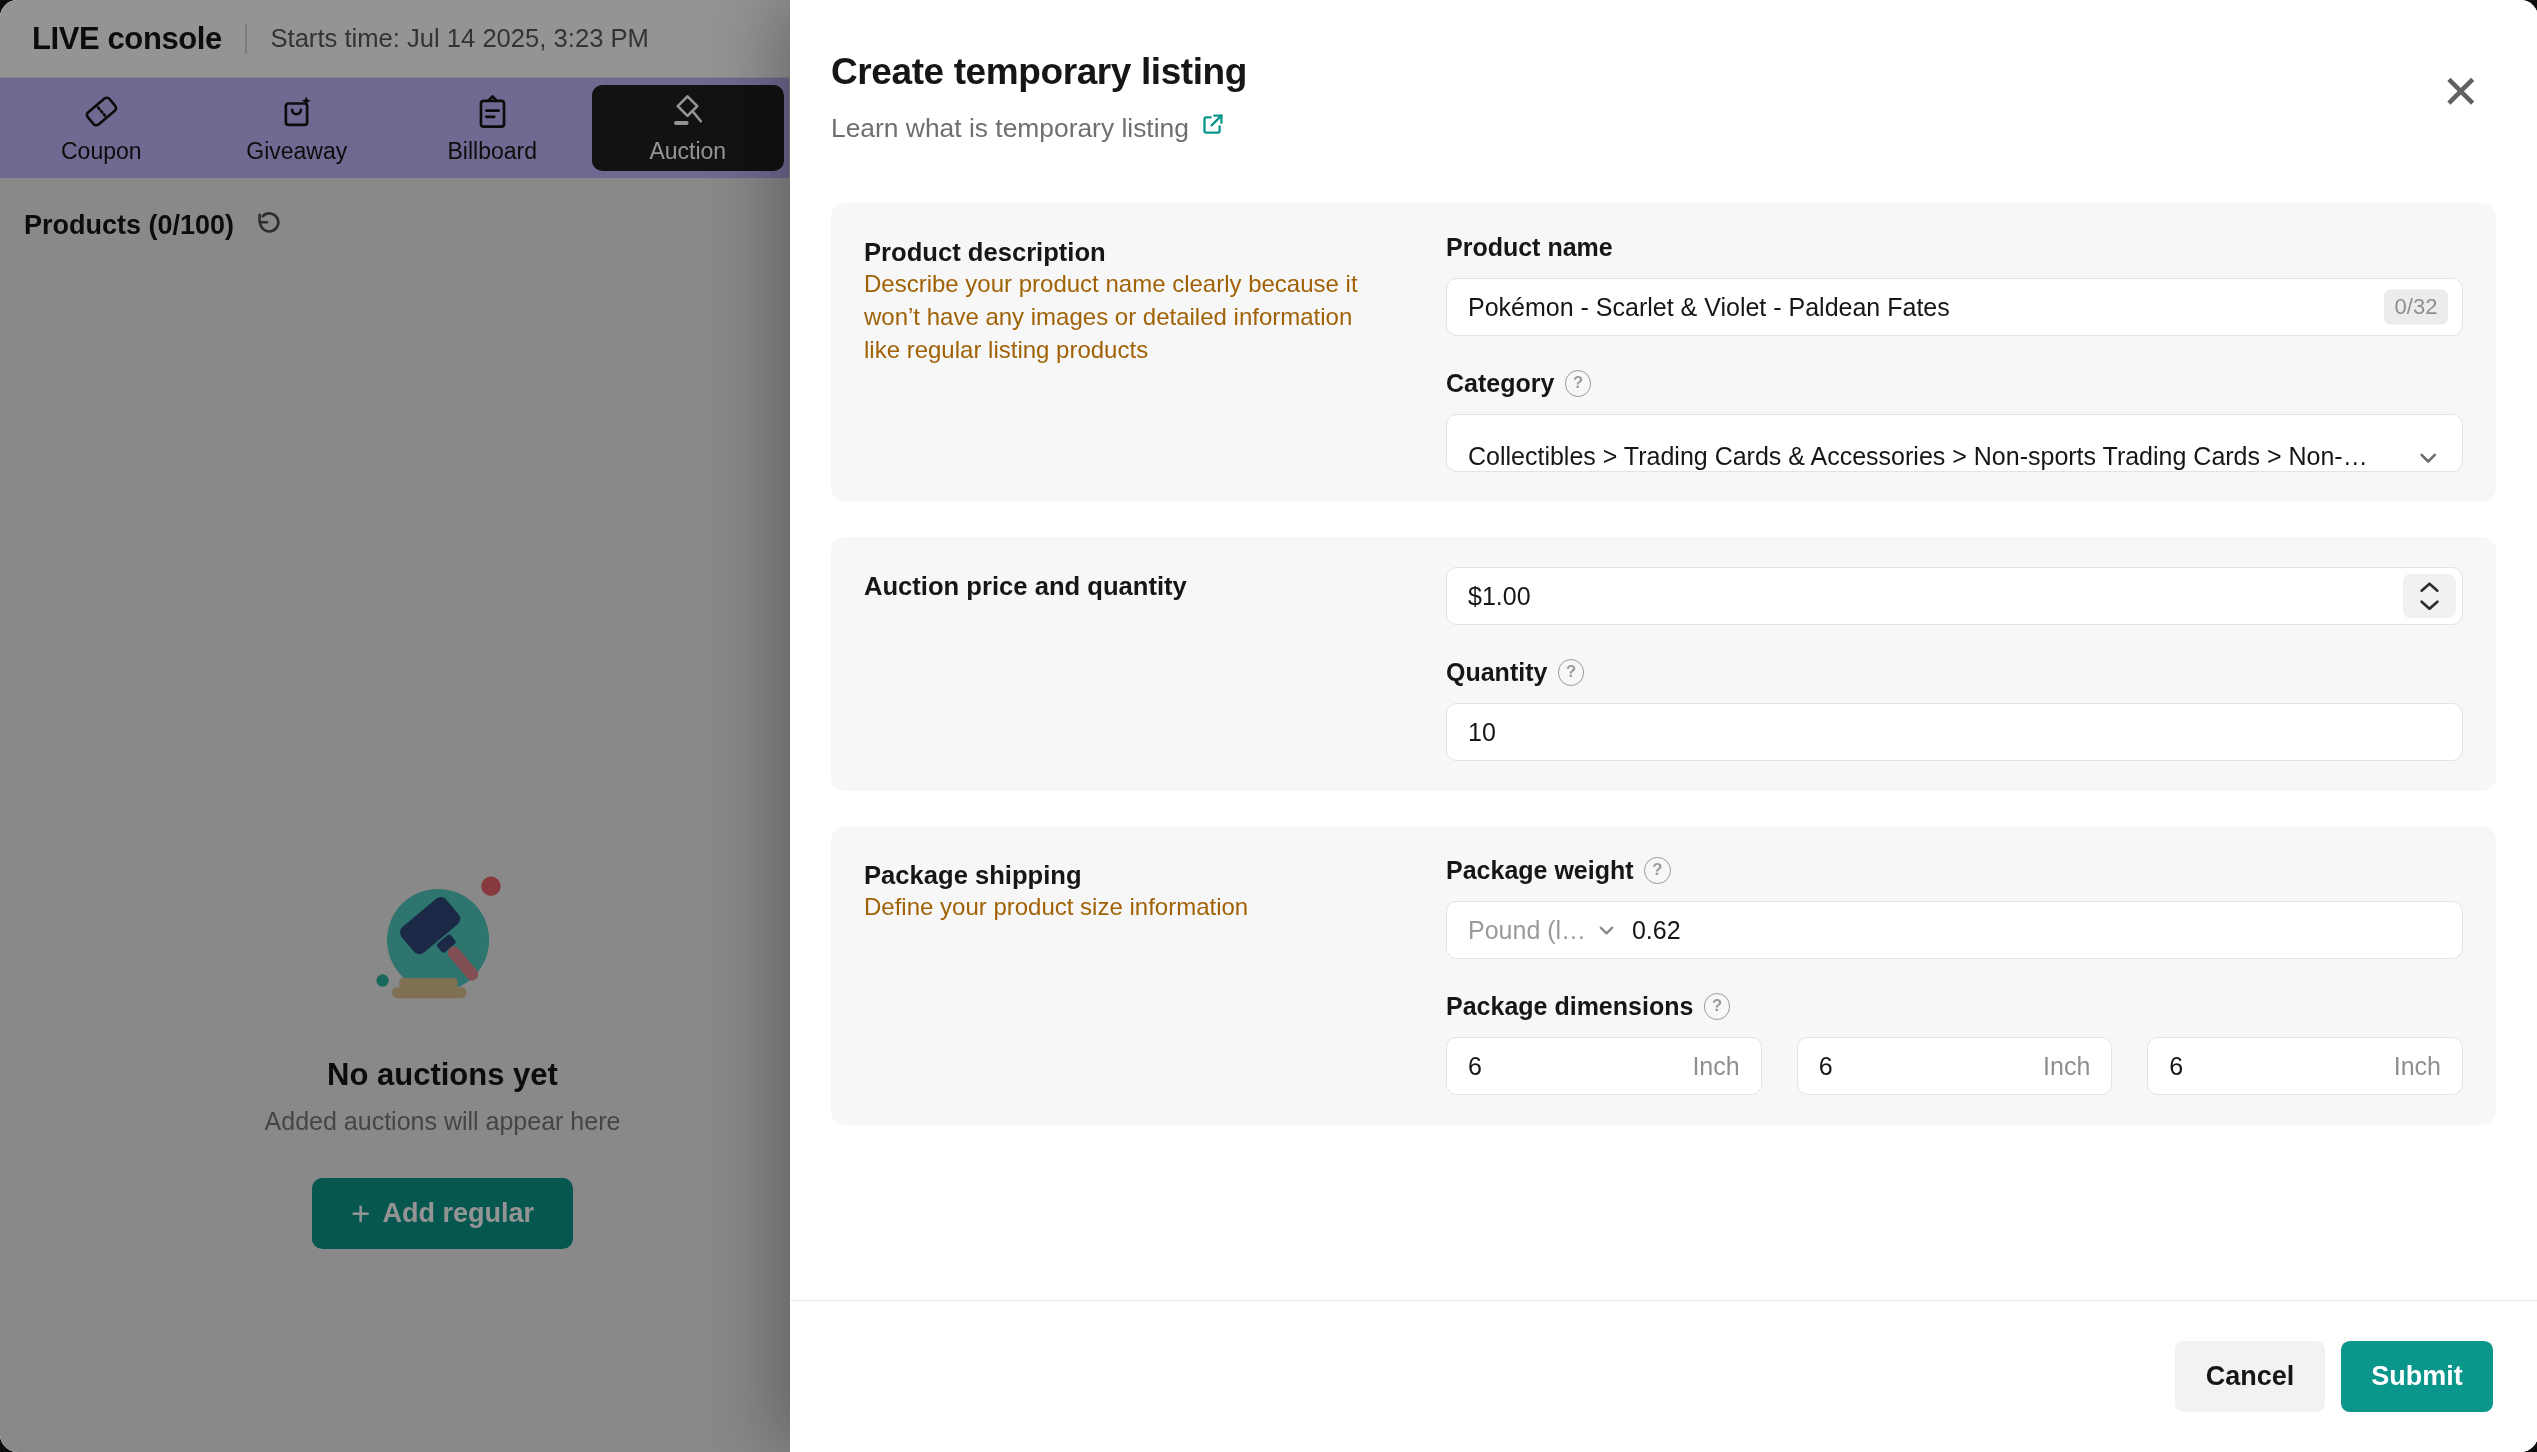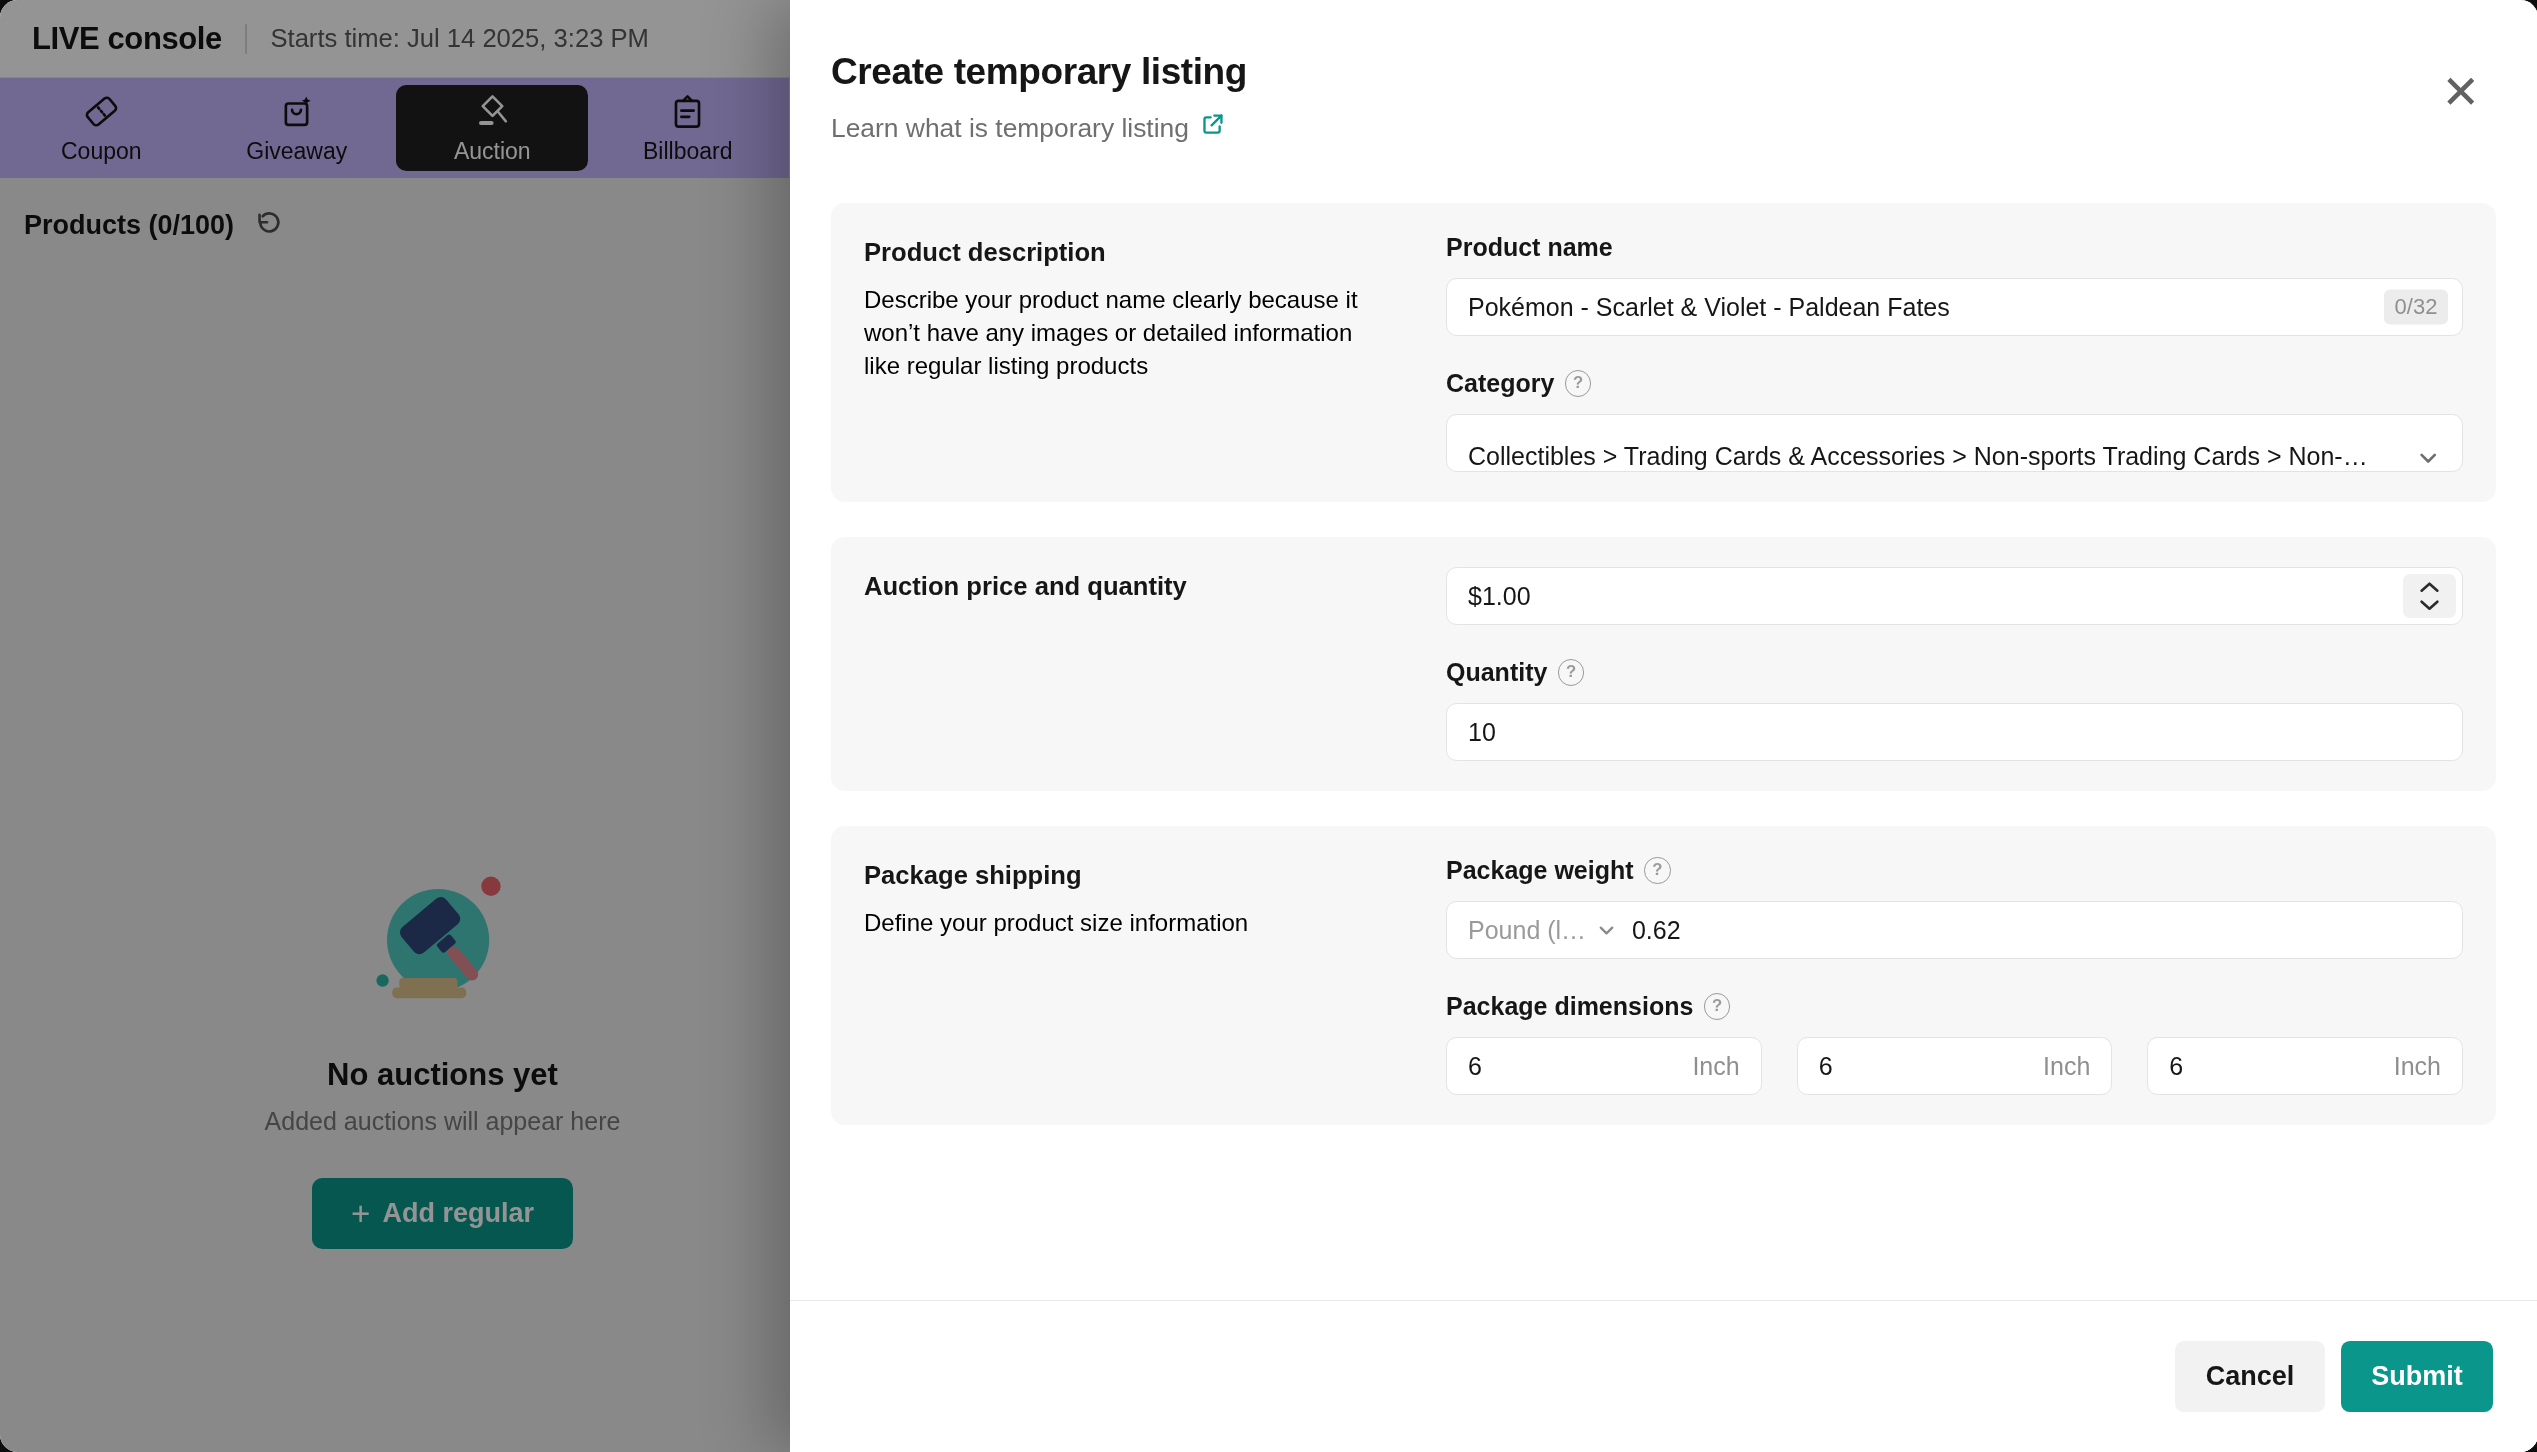--- a/index.html
+++ b/index.html
@@ -45,21 +45,21 @@
   .modal-close{position:absolute;top:76px;right:58px;font-size:46px;line-height:32px;color:#616161;cursor:pointer;font-weight:300;}
   .modal-head{padding:51px 42px 0 41px;}
   .modal-title{font-size:37px;font-weight:bold;letter-spacing:-0.4px;}
   .modal-subtitle{margin-top:19.4px;font-size:26.4px;color:#6f6f6f;display:flex;align-items:center;gap:10.6px;}
 
   .modal-body{position:absolute;top:203px;left:41px;right:42px;}
   .card{background:#f7f7f7;border-radius:14px;padding:30px 33px;box-sizing:border-box;
         display:flex;margin-bottom:35px;}
   .card-left{width:582px;flex:0 0 582px;padding-top:5.3px;}
   .card-heading{font-size:25.6px;font-weight:600;}
-  .card-desc{margin-top:16px;font-size:24px;line-height:33px;color:#000000;max-width:529px;}
+  .card-desc{font-size:24px;line-height:33px;color:#a16207;max-width:529px;}
   .card-right{flex:1;min-width:0;}
 
   .field-label{display:flex;align-items:center;gap:10.6px;font-size:25px;font-weight:600;margin:0 0 16px 0;}
   .field + .field{margin-top:33px;}
   .help-icon{width:26.4px;height:26.4px;border:1.8px solid #9a9a9a;border-radius:50%;color:#9a9a9a;
              font-size:16.7px;font-weight:bold;display:flex;align-items:center;justify-content:center;box-sizing:border-box;}
 
   .text-input{position:relative;height:58px;background:#fff;border:1.8px solid #e3e3e3;border-radius:10.6px;
               display:flex;align-items:center;box-sizing:border-box;padding:0 21px;font-size:25px;}
   input.native{border:none;outline:none;background:transparent;font:inherit;color:#161616;flex:1;min-width:0;padding:0;}
@@ -115,39 +115,39 @@
       <div class="tab">
         <span>
           <svg width="39" height="39" viewBox="0 0 44 44" fill="none" stroke="currentColor" stroke-width="3" stroke-linecap="round" stroke-linejoin="round">
             <rect x="10" y="13" width="24" height="24" rx="3"></rect>
             <path d="M17 20 a5 5 0 0 0 10 0"></path>
             <path d="M33 5 l1.6 3.4 3.4 1.6 -3.4 1.6 -1.6 3.4 -1.6 -3.4 -3.4 -1.6 3.4 -1.6 z" fill="currentColor" stroke="none"></path>
           </svg>
         </span>
         <span class="tab-label">Giveaway</span>
       </div>
+      <div class="tab">
+        <span>
+          <svg width="39" height="39" viewBox="0 0 44 44" fill="none" stroke="currentColor" stroke-width="3" stroke-linecap="round" stroke-linejoin="round">
+            <rect x="9" y="10" width="26" height="29" rx="3"></rect>
+            <path d="M17 10 l5 -5 l5 5"></path>
+            <path d="M15 21 h14 M15 28 h9"></path>
+          </svg>
+        </span>
+        <span class="tab-label">Billboard</span>
+      </div>
       <div class="tab active">
         <span>
           <svg width="39" height="39" viewBox="0 0 44 44" fill="none" stroke="currentColor" stroke-width="3" stroke-linecap="round" stroke-linejoin="round">
             <path d="M22 5 L33 16 L22 27 L11 16 Z"></path>
             <path d="M28 22 L37 33"></path>
             <path d="M9 35 H21" stroke-width="4.5"></path>
           </svg>
         </span>
         <span class="tab-label">Auction</span>
-      </div>
-      <div class="tab">
-        <span>
-          <svg width="39" height="39" viewBox="0 0 44 44" fill="none" stroke="currentColor" stroke-width="3" stroke-linecap="round" stroke-linejoin="round">
-            <rect x="9" y="10" width="26" height="29" rx="3"></rect>
-            <path d="M17 10 l5 -5 l5 5"></path>
-            <path d="M15 21 h14 M15 28 h9"></path>
-          </svg>
-        </span>
-        <span class="tab-label">Billboard</span>
       </div>
     </div>
 
     <div class="products-panel">
       <div class="products-head">
         <span class="products-title">Products (0/100)</span>
         <span class="refresh-btn">
           <svg width="30" height="30" viewBox="0 0 32 32" fill="none" stroke="currentColor" stroke-width="2.8" stroke-linecap="round" stroke-linejoin="round">
             <path d="M7 4 v8 h8"></path>
             <path d="M7.8 12 a9.6 9.6 0 1 0 2.6 -6.4"></path>

